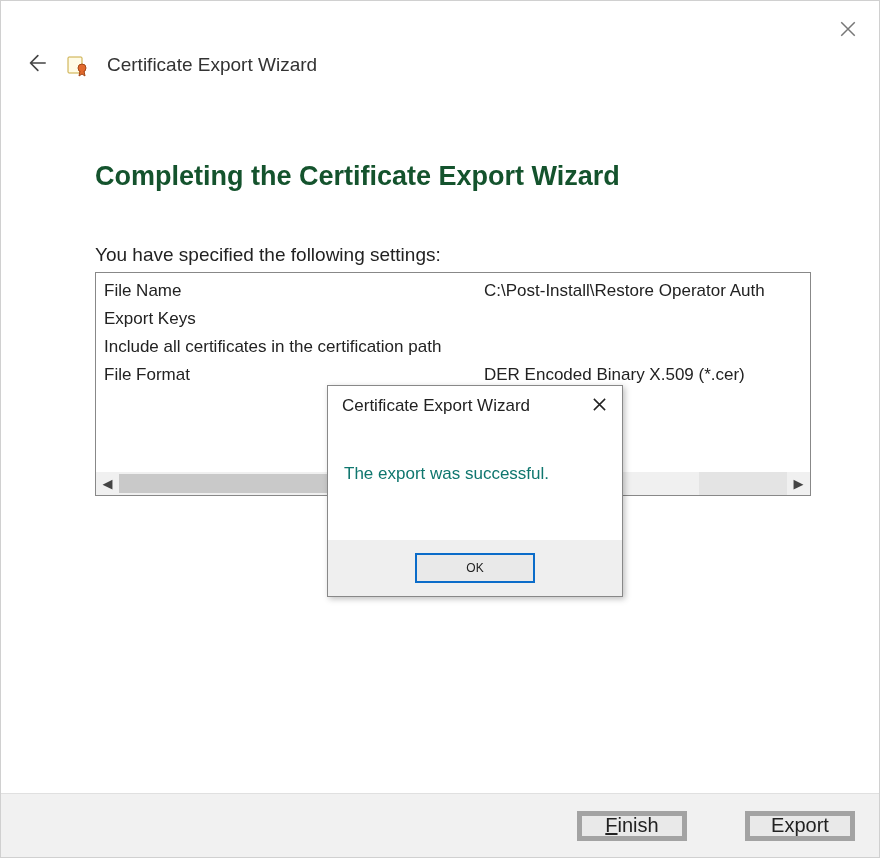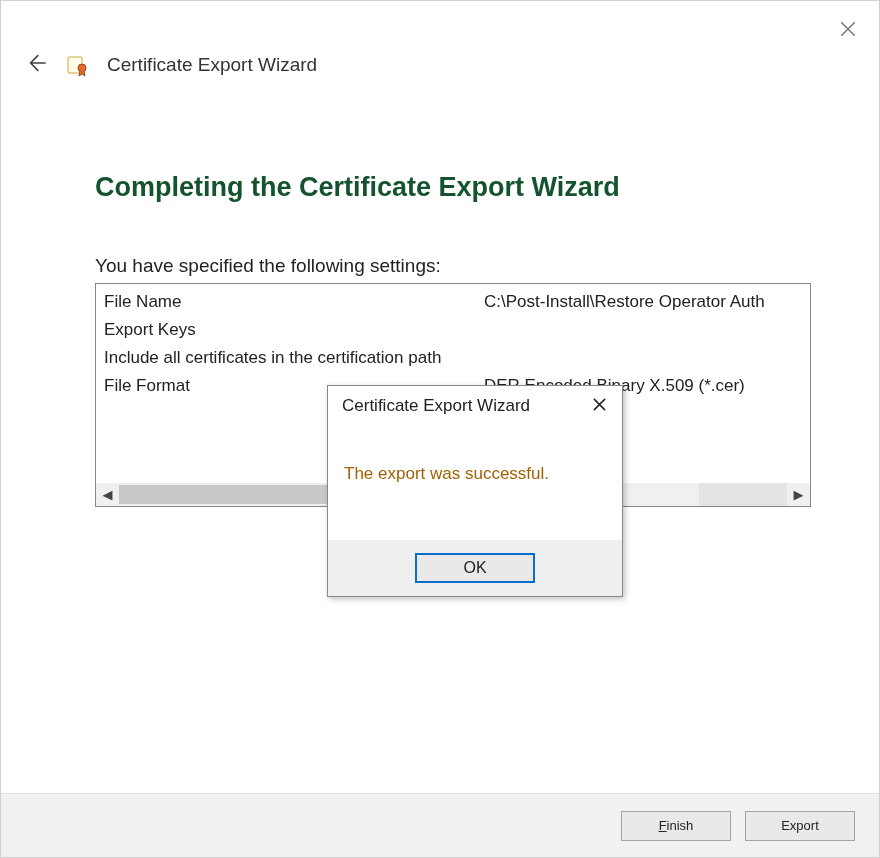--- a/index.html
+++ b/index.html
@@ -15,21 +15,20 @@
     overflow: hidden;
   }
   .wizard-window {
     position: relative;
     width: 880px;
     height: 858px;
     border: 1px solid #d0d0d0;
     background: #fff;
     display: flex;
     flex-direction: column;
-    gap: 11px;
   }
   .window-close {
     position: absolute;
     top: 20px;
     right: 22px;
     width: 18px;
     height: 18px;
     color: #555;
     display: flex;
     align-items: center;
@@ -146,28 +145,29 @@
     display: flex;
     align-items: center;
     justify-content: flex-end;
     padding: 0 24px;
     gap: 14px;
   }
   .win-button {
     width: 110px;
     height: 30px;
     background: #e9e9e9;
-    border: 1px solid #a3a3a3;
-    font-size: 13px;
+    border: 5px solid #a3a3a3;
+    font-size: 20px;
     color: #222;
     display: flex;
     align-items: center;
     justify-content: center;
     cursor: pointer;
     font-family: inherit;
+    margin-left: 44px;
   }
   .win-button .underline { text-decoration: underline; }
 
   
   .modal {
     position: absolute;
     left: 326px;
     top: 384px;
     width: 296px;
     height: 212px;
@@ -189,35 +189,35 @@
   .modal-close {
     width: 26px; height: 26px;
     display: flex; align-items: center; justify-content: center;
     cursor: pointer;
   }
   .modal-close svg { width: 15px; height: 15px; stroke: #222; stroke-width: 1.6; }
   .modal-body {
     flex: 1;
     padding: 38px 16px 0 16px;
     font-size: 17px;
-    color: #a16207;
+    color: #0f766e;
   }
   .modal-footer {
     height: 56px;
     background: #efefef;
     display: flex;
     align-items: center;
     justify-content: center;
   }
   .modal-ok {
     width: 120px;
     height: 30px;
     background: #e9e9e9;
     border: 2px solid #0b6cc9;
-    font-size: 16px;
+    font-size: 12px;
     color: #222;
     font-family: inherit;
     cursor: pointer;
   }
 </style>
 </head>
 <body>
 
 <div class="wizard-window">
 

